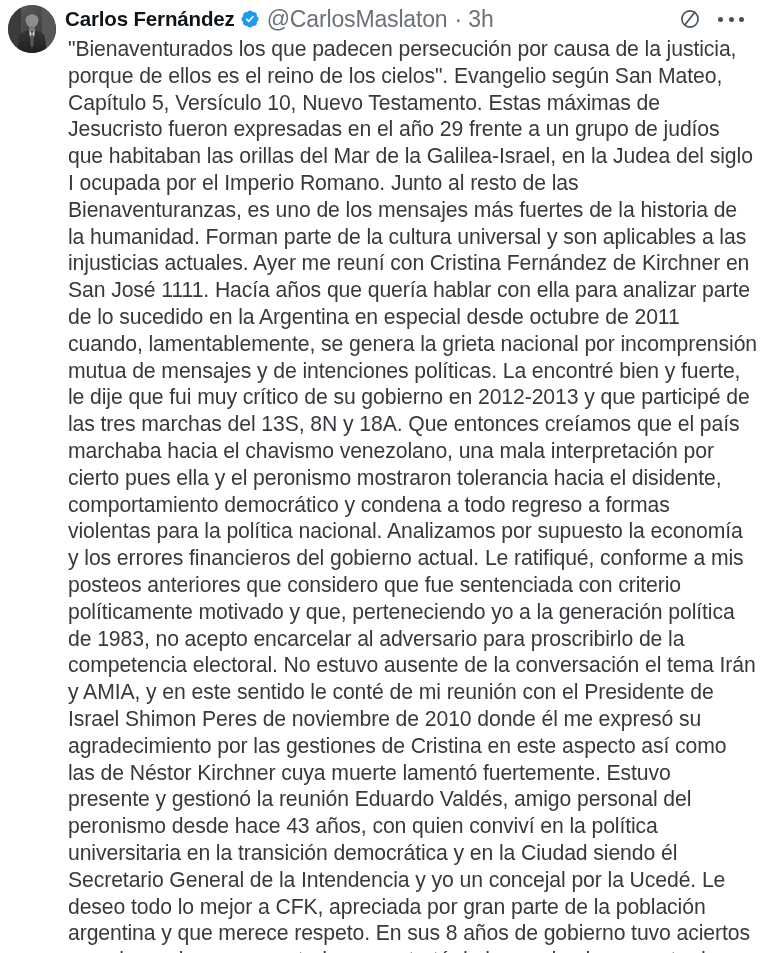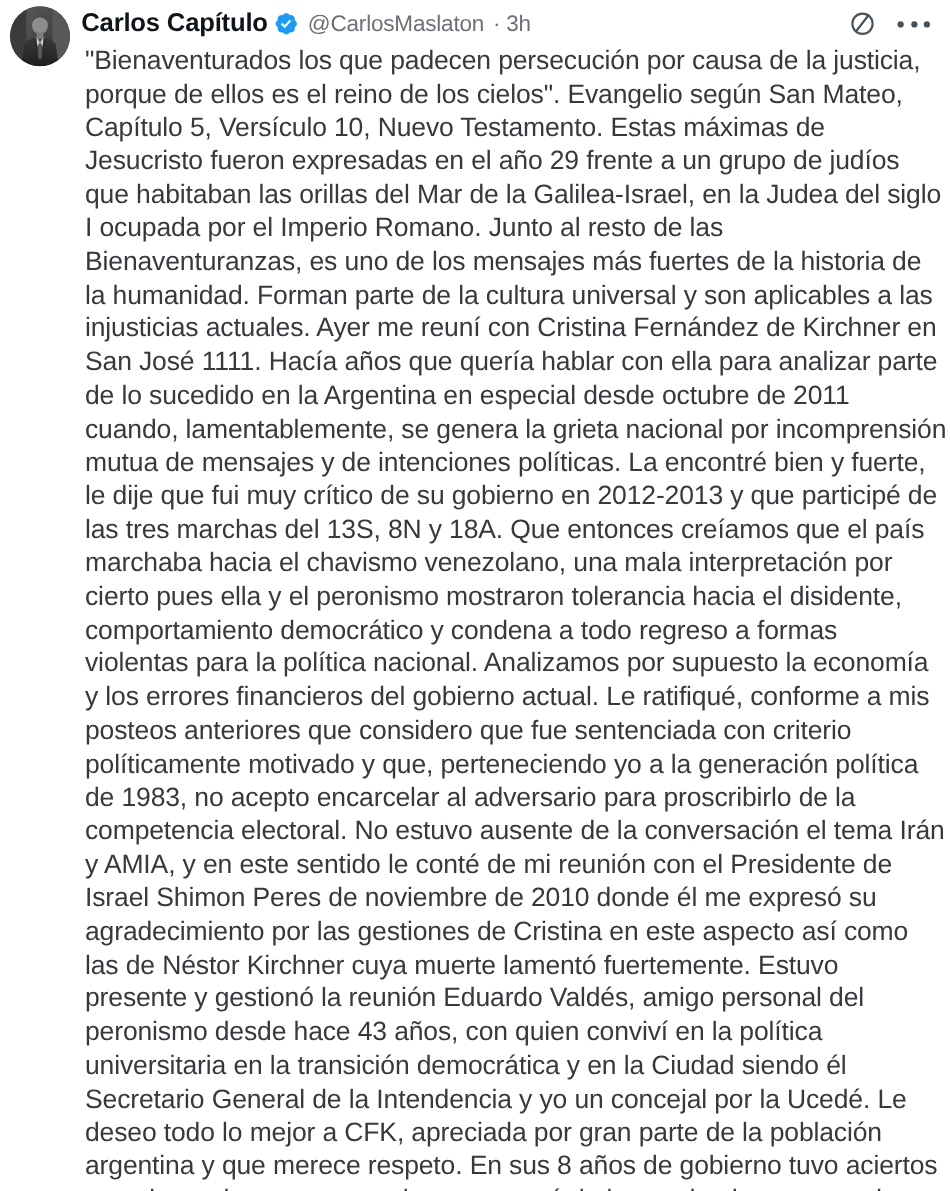--- a/index.html
+++ b/index.html
@@ -68,21 +68,21 @@
     flex: 0 0 auto;
     margin-left: 5px;
     width: 20px;
     height: 20px;
     display: inline-flex;
     align-items: center;
   }
   .verified-badge svg { width: 20px; height: 20px; display: block; }
 
   .handle {
-    font-size: 18px;
+    font-size: 23px;
     color: #6b7177;
     white-space: nowrap;
     margin-left: 7px;
     letter-spacing: -0.15px;
     line-height: 24px;
   }
 
   .header-spacer { flex: 1 1 auto; }
 
   .header-actions {
@@ -164,21 +164,21 @@
 
           <path d="M24 29 L26 31.4 L25.2 41 L24 43 L22.8 41 L22 31.4 Z" fill="#5a5a5a"></path>
 
           <path d="M21.2 24.4 L19 26.6 L21.6 34 Z" fill="#2a2a2a"></path>
           <path d="M26.8 24.4 L29 26.6 L26.4 34 Z" fill="#2a2a2a"></path>
         </g>
       </svg>
     </div>
 
     <div class="header-line">
-      <span class="display-name">Carlos Capítulo</span>
+      <span class="display-name">Carlos Fernández</span>
 
       <span class="verified-badge">
         <svg viewBox="0 0 22 22" xmlns="http://www.w3.org/2000/svg" aria-hidden="true">
           <path fill="#1d9bf0" d="M20.396 11c-.018-.646-.215-1.275-.57-1.816-.354-.54-.852-.972-1.438-1.246.223-.607.27-1.264.14-1.897-.132-.634-.44-1.218-.888-1.684-.466-.447-1.05-.756-1.684-.886-.633-.13-1.29-.083-1.897.14-.273-.587-.704-1.086-1.245-1.44S11.647 1.62 11 1.604c-.646.017-1.273.213-1.813.568s-.969.854-1.24 1.44c-.608-.223-1.267-.272-1.902-.14-.635.13-1.22.44-1.690.886-.447.466-.754 1.05-.883 1.683-.13.633-.08 1.29.144 1.897-.587.274-1.087.705-1.443 1.245-.356.54-.555 1.17-.574 1.817.02.647.218 1.276.574 1.816.356.54.856.972 1.443 1.245-.224.606-.274 1.263-.144 1.896.13.634.437 1.218.884 1.685.47.443 1.054.75 1.687.878.633.13 1.29.08 1.897-.14.274.586.705 1.084 1.246 1.439.54.354 1.17.551 1.816.569.647-.016 1.276-.213 1.817-.567s.972-.854 1.245-1.44c.604.239 1.266.296 1.903.164.636-.132 1.22-.447 1.68-.907.46-.46.776-1.044.908-1.681s.075-1.299-.165-1.903c.586-.274 1.084-.705 1.439-1.246.354-.54.551-1.17.569-1.816zM9.662 14.85l-3.429-3.428 1.293-1.302 2.072 2.072 4.4-4.794 1.347 1.246z"></path>
         </svg>
       </span>
 
       <span class="handle">@CarlosMaslaton</span>
       <span class="handle">· 3h</span>
 

